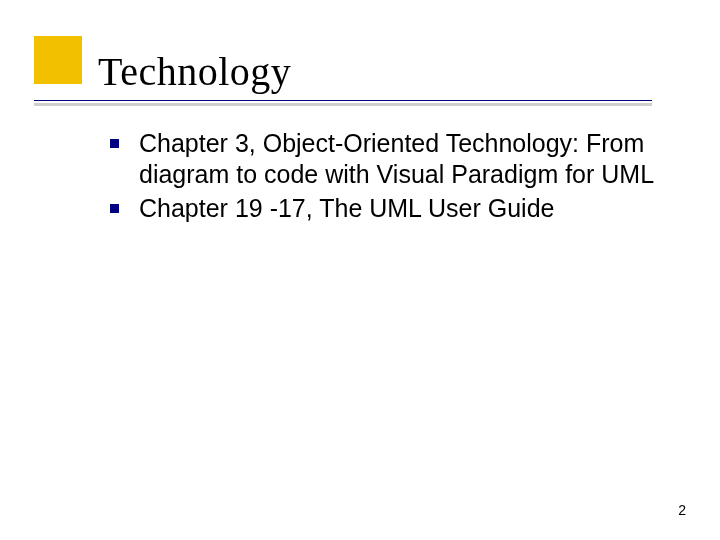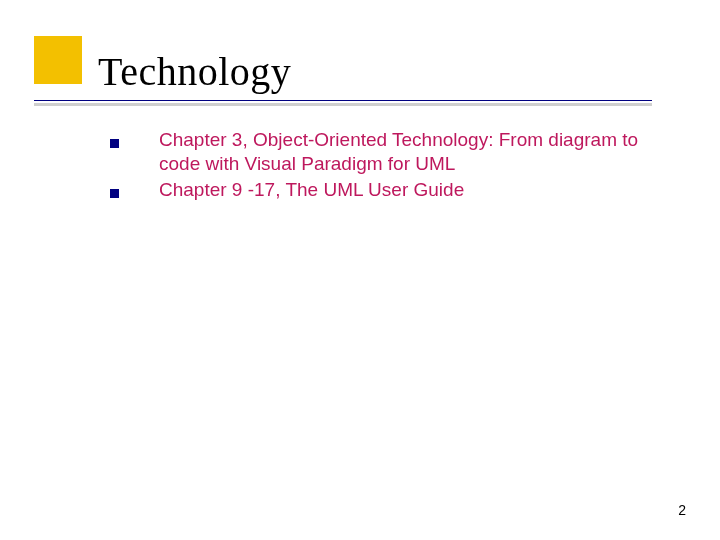--- a/index.html
+++ b/index.html
@@ -68,23 +68,22 @@
     .bullet {
       width: 9px;
       height: 9px;
       background: #000080;
       margin-right: 20px;
       margin-top: 11px;
       flex-shrink: 0;
     }
     .item-text {
       font-family: Arial, Helvetica, sans-serif;
-      font-size: 19px;
-      color: #be185d;
-      margin-left: 20px;
+      font-size: 25px;
+      color: #000000;
     }
     .page-num {
       position: absolute;
       bottom: 22px;
       right: 34px;
       font-family: Arial, Helvetica, sans-serif;
       font-size: 14px;
       color: #000000;
     }
   </style>
@@ -100,19 +99,19 @@
   <div class="underline-shadow"></div>
   <div class="underline"></div>
 
   <div class="content">
     <div class="list-item">
       <div class="bullet"></div>
       <div class="item-text">Chapter 3, Object-Oriented Technology: From diagram to code with Visual Paradigm for UML</div>
     </div>
     <div class="list-item">
       <div class="bullet"></div>
-      <div class="item-text">Chapter 9 -17, The UML User Guide</div>
+      <div class="item-text">Chapter 19 -17, The UML User Guide</div>
     </div>
   </div>
 
   <div class="page-num">2</div>
 
 </div>
 
 </body></html>

